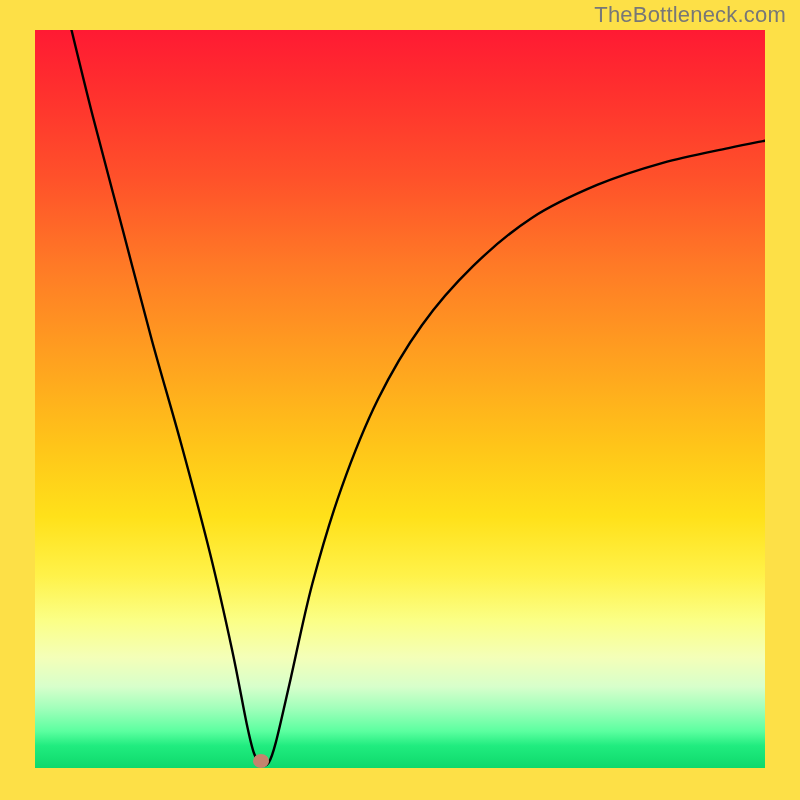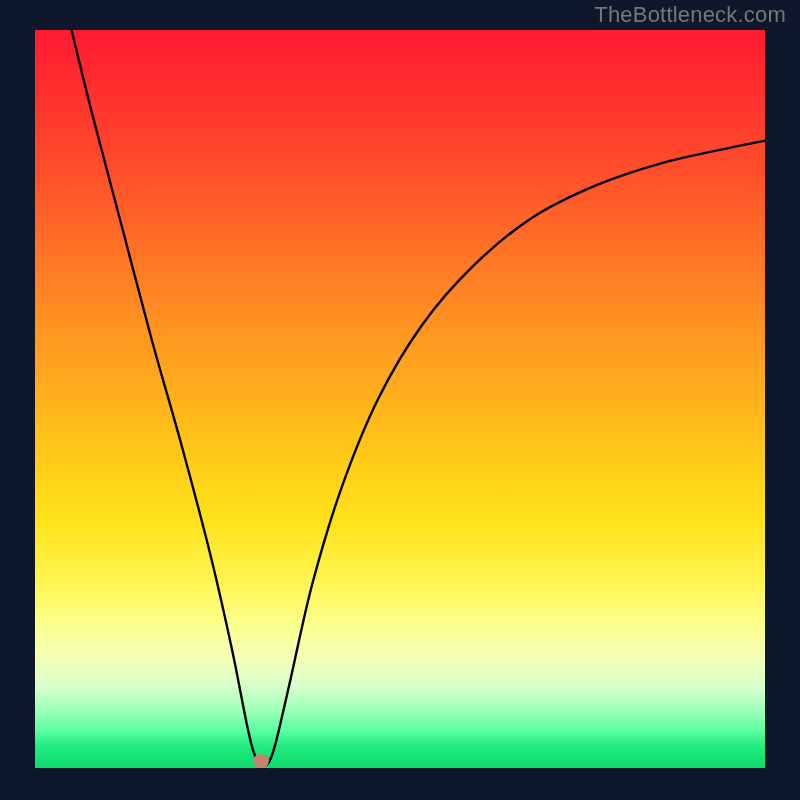--- a/index.html
+++ b/index.html
@@ -7,21 +7,21 @@
     padding: 0;
     width: 800px;
     height: 800px;
     background: #fff;
     overflow: hidden;
   }
   .wrap {
     position: relative;
     width: 800px;
     height: 800px;
-    background: #0f172a;
+    background: #fde047;
   }
   .watermark {
     position: absolute;
     top: 2px;
     right: 14px;
     color: #777;
     font-family: Arial, Helvetica, sans-serif;
     font-size: 22px;
     font-weight: 500;
     letter-spacing: 0.2px;

